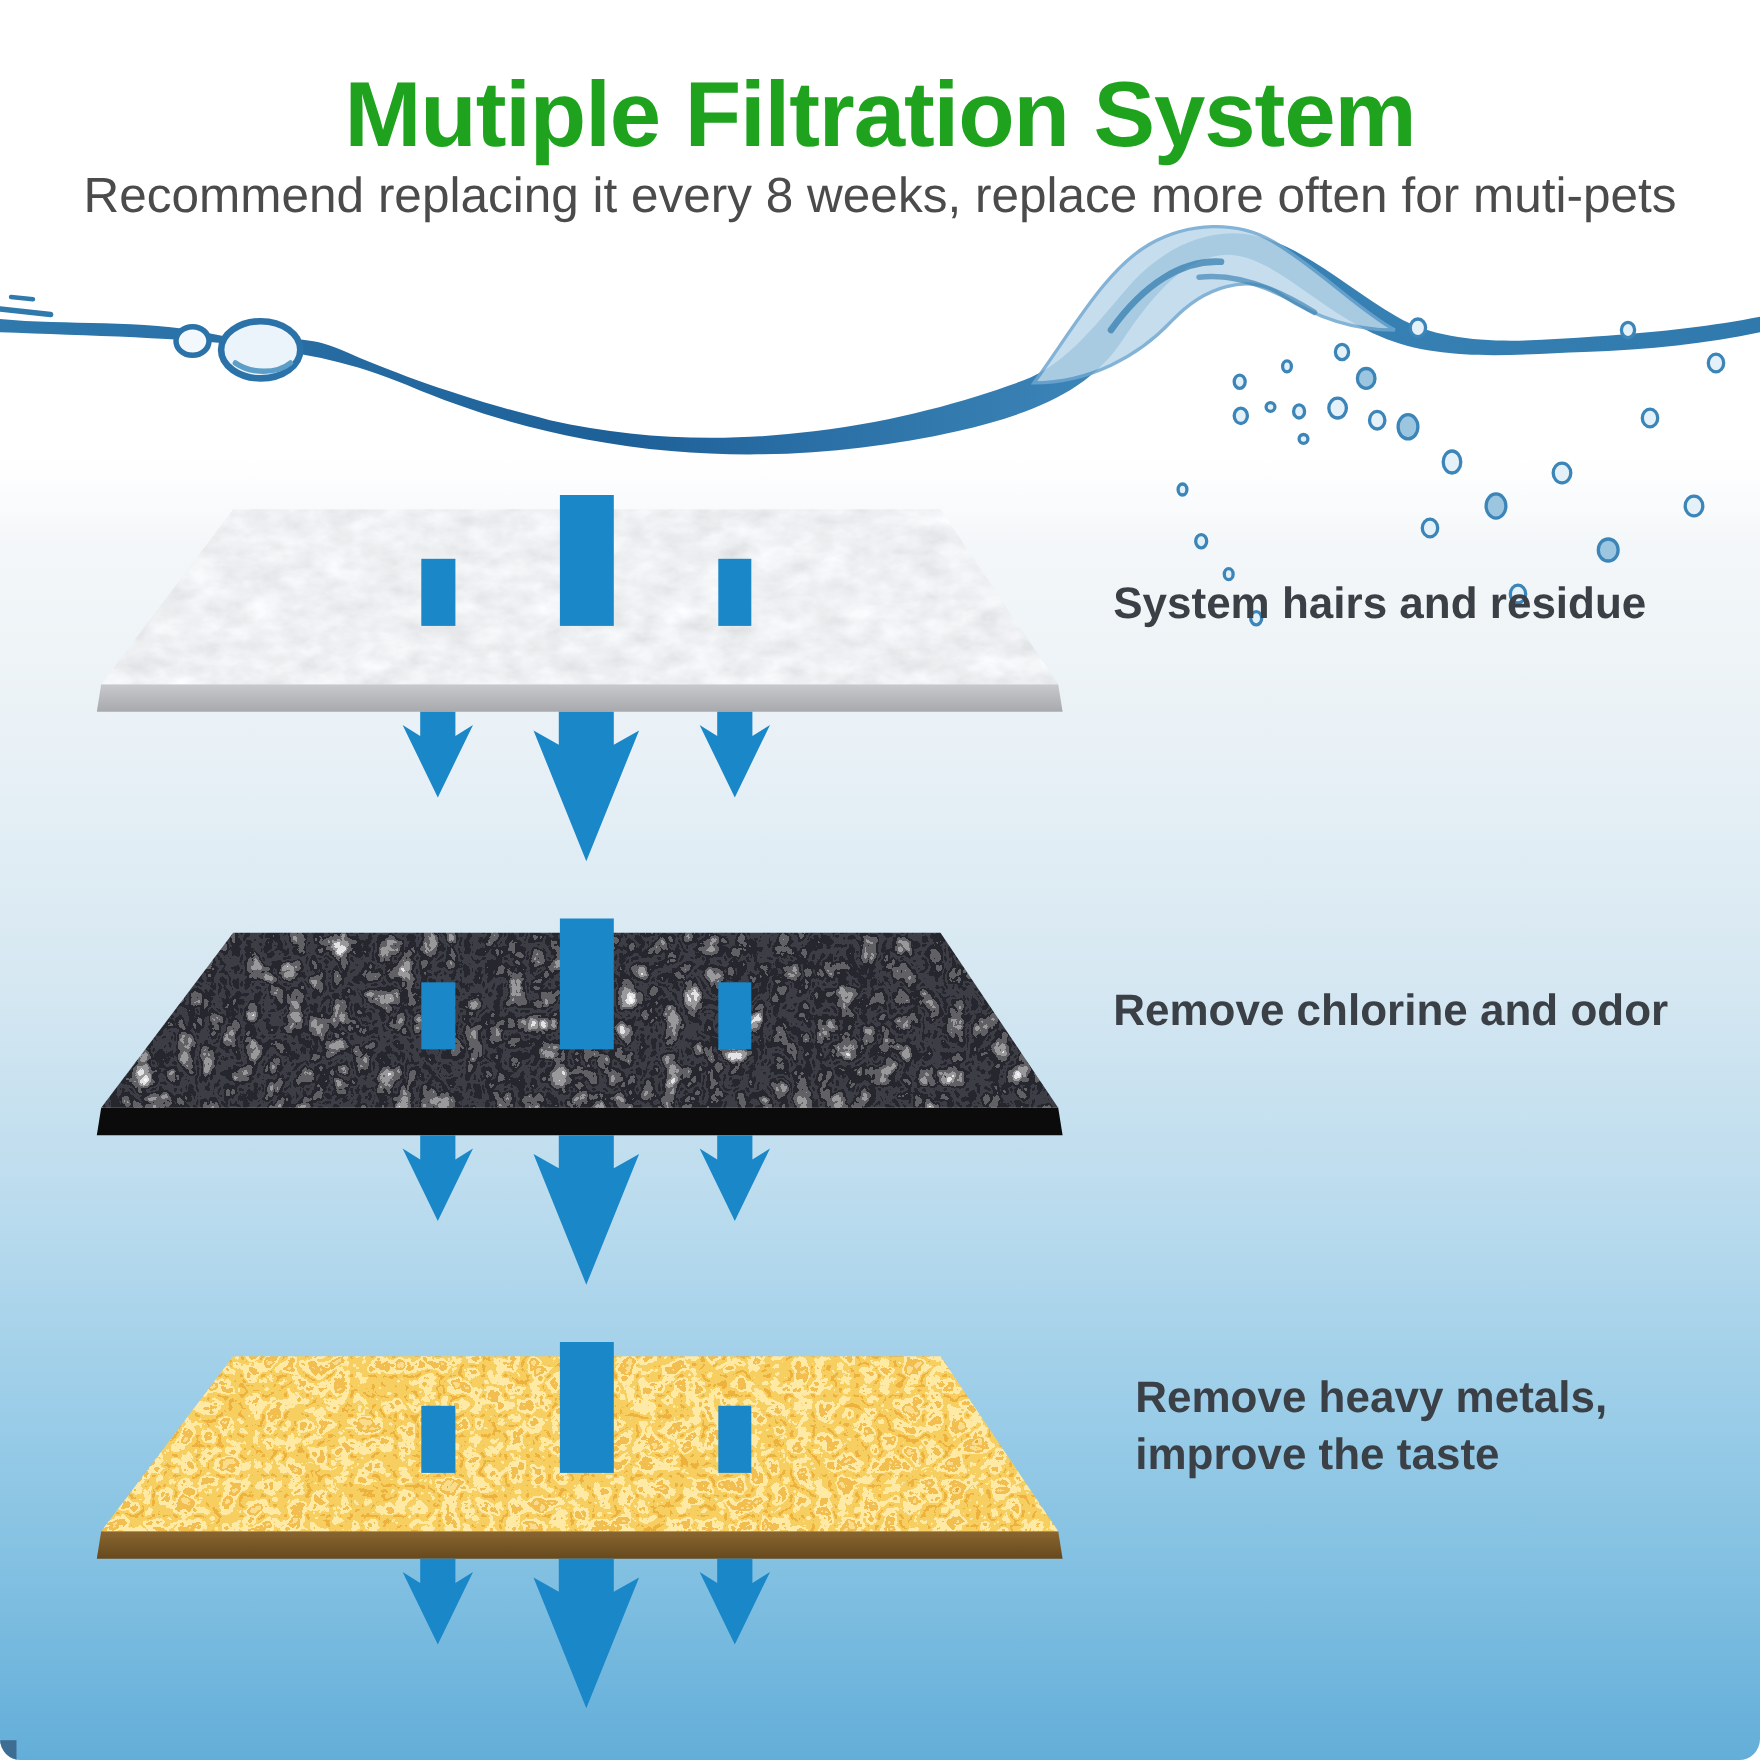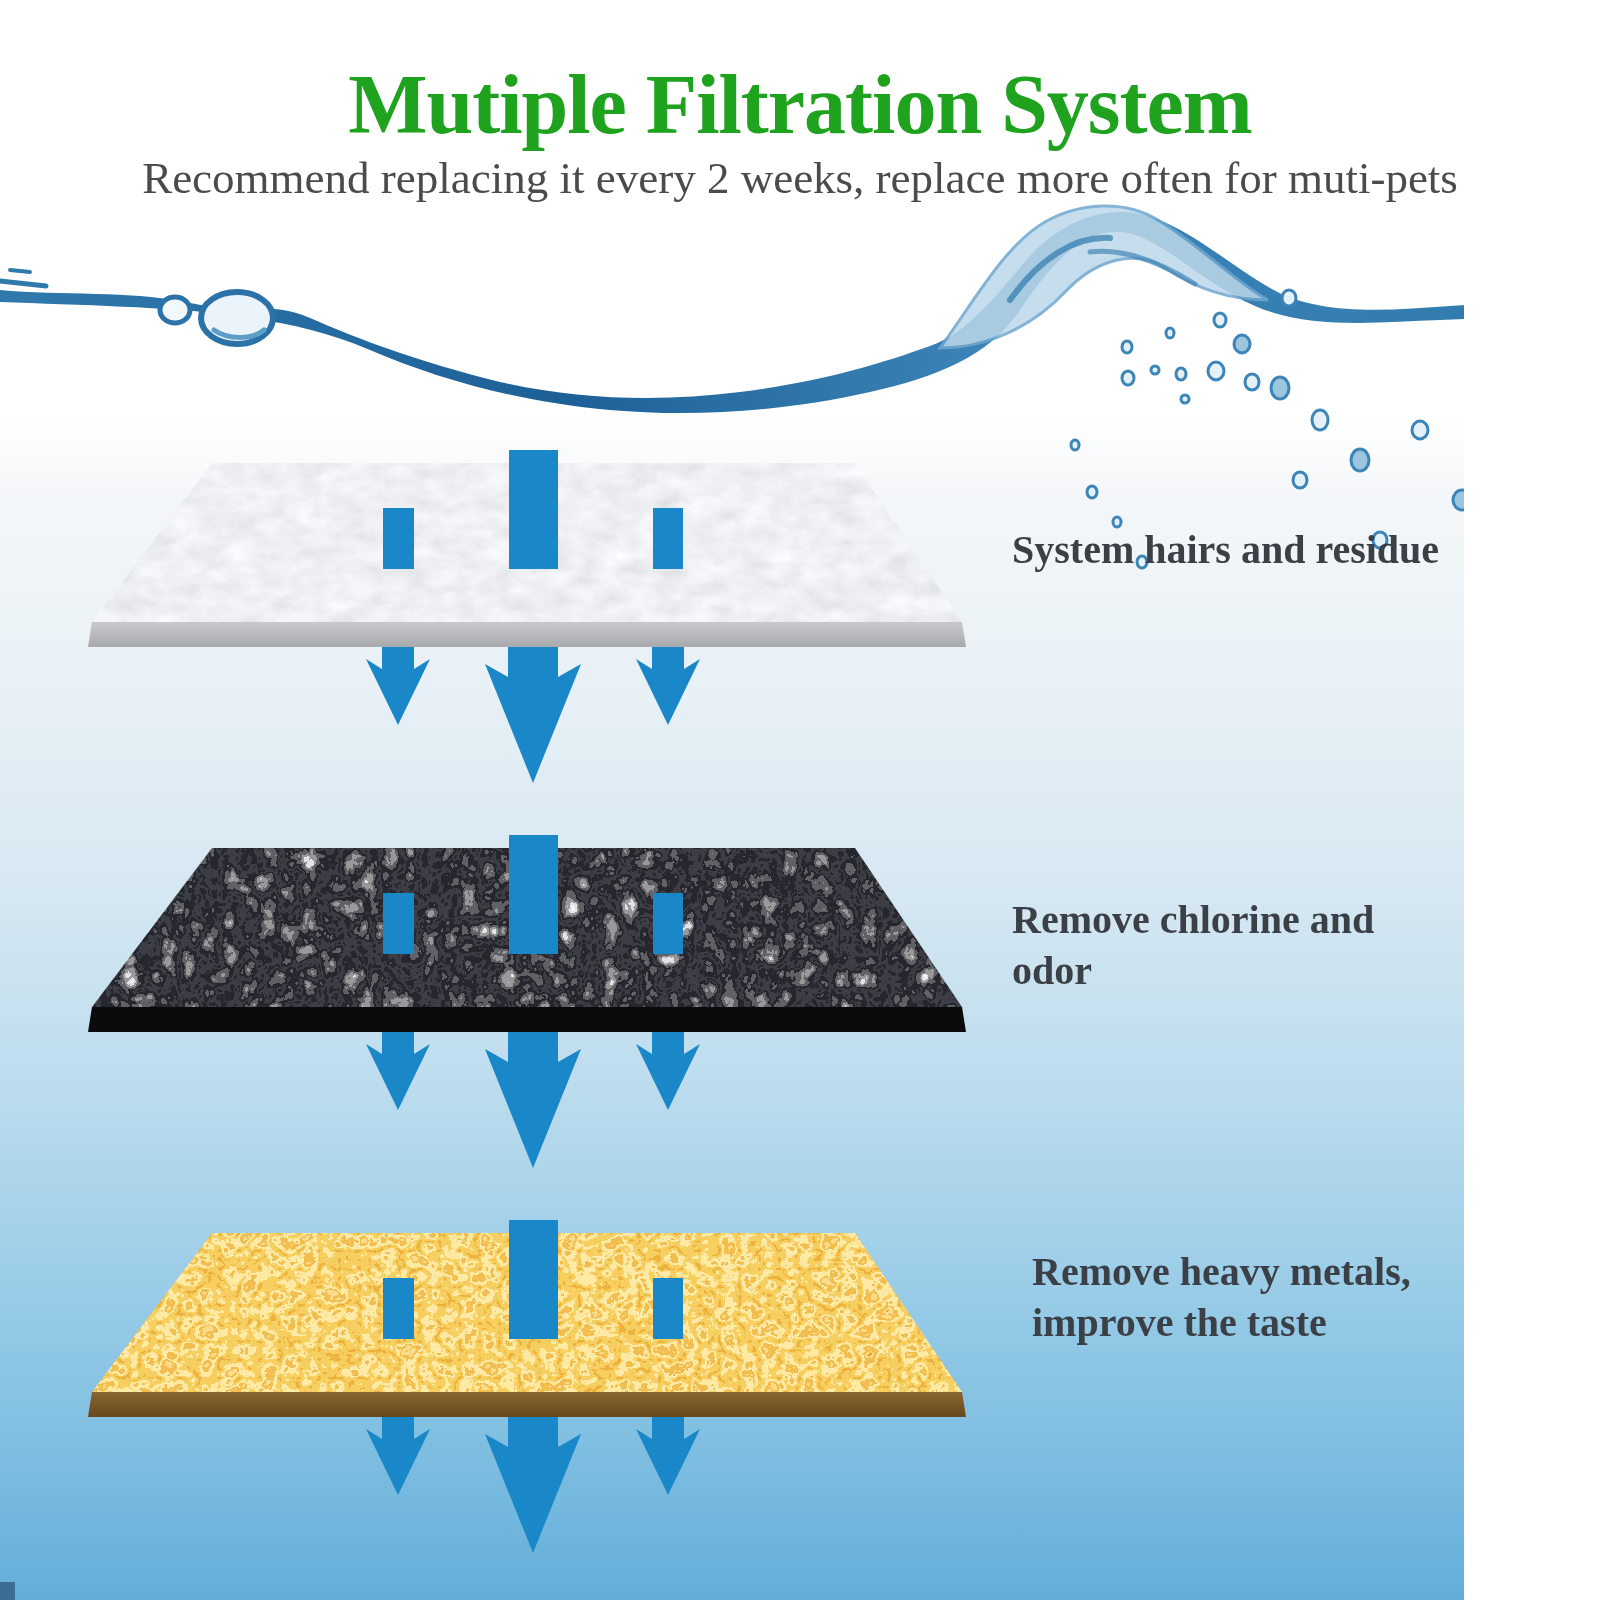--- a/index.html
+++ b/index.html
@@ -1,24 +1,25 @@
 <!DOCTYPE html>
 <html><head>
 <meta charset="utf-8">
 <style>
   html,body{margin:0;padding:0;background:#ffffff;}
   .stage{
-    position:relative;width:1464px;height:1600px;overflow:hidden;
-    font-family:Liberation Serif, serif;
+    position:relative;width:1600px;height:1600px;overflow:hidden;
+    font-family:Liberation Sans, sans-serif;
     background:linear-gradient(180deg,
       #ffffff 0%, #ffffff 26%,
       #f4f7f9 31%, #e9f1f6 42%,
       #d7e8f2 55%, #bcdcee 68%,
       #9bcde8 80%, #80bfe1 90%,
       #63aed9 100%);
+    border-radius:19px;
   }
   .stage svg.scene{position:absolute;left:0;top:0;}
   .page-title{
     position:absolute;left:0;top:56px;width:1600px;text-align:center;
     font-size:84px;font-weight:bold;color:#1fa31f;letter-spacing:-1px;
   }
   .page-subtitle{
     position:absolute;left:0;top:152px;width:1600px;text-align:center;
     font-size:45px;color:#4b4b4b;
   }
@@ -165,19 +166,19 @@
     <g transform="translate(0,1233)">
       <polygon points="92,159 962,159 966,184 88,184" fill="url(#resin-side)"></polygon>
       <polygon points="212,0 855,0 962,159 92,159" fill="#e0891c" filter="url(#tex-resin)"></polygon>
       <use href="#flow-set"></use>
     </g>
 
     <rect x="0" y="1582" width="15" height="18" fill="#3e6d93"></rect>
   </svg>
 
   <div class="page-title">Mutiple Filtration System</div>
-  <div class="page-subtitle">Recommend replacing it every 2 weeks, replace more often for muti-pets</div>
+  <div class="page-subtitle">Recommend replacing it every 8 weeks, replace more often for muti-pets</div>
 
   <div class="layer-label label-1">System hairs and residue</div>
   <div class="layer-label label-2">Remove chlorine and odor</div>
   <div class="layer-label label-3">Remove heavy metals,
 improve the taste</div>
 </div>
 
 </body></html>

